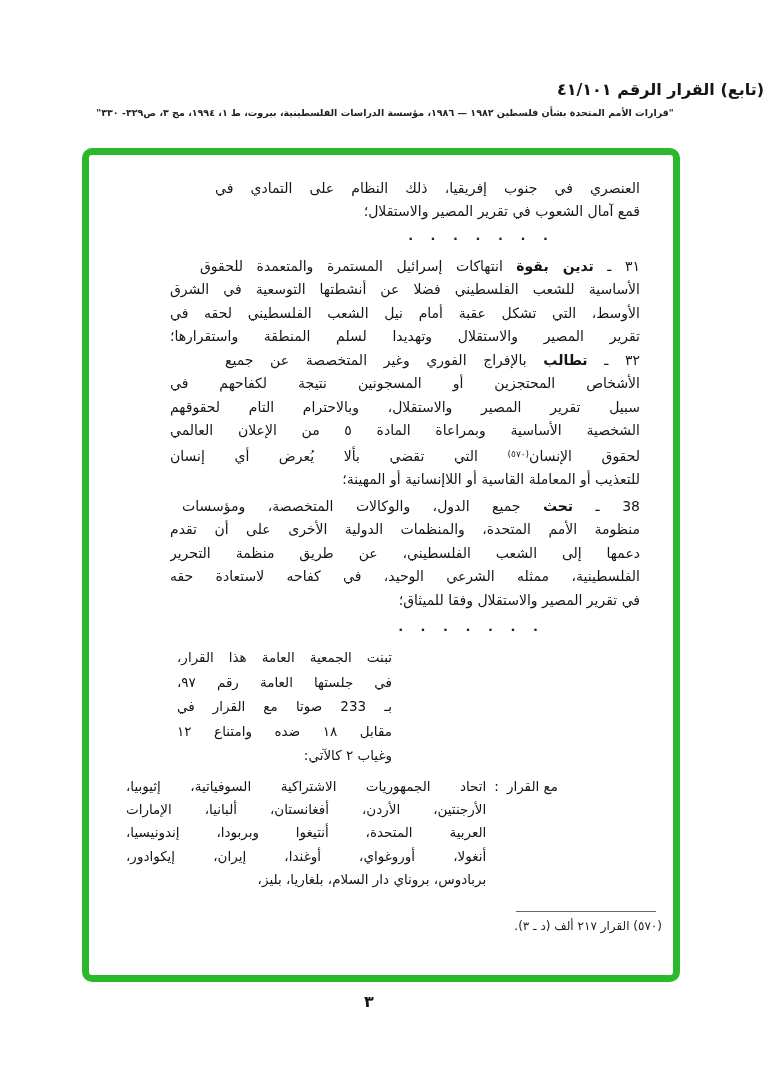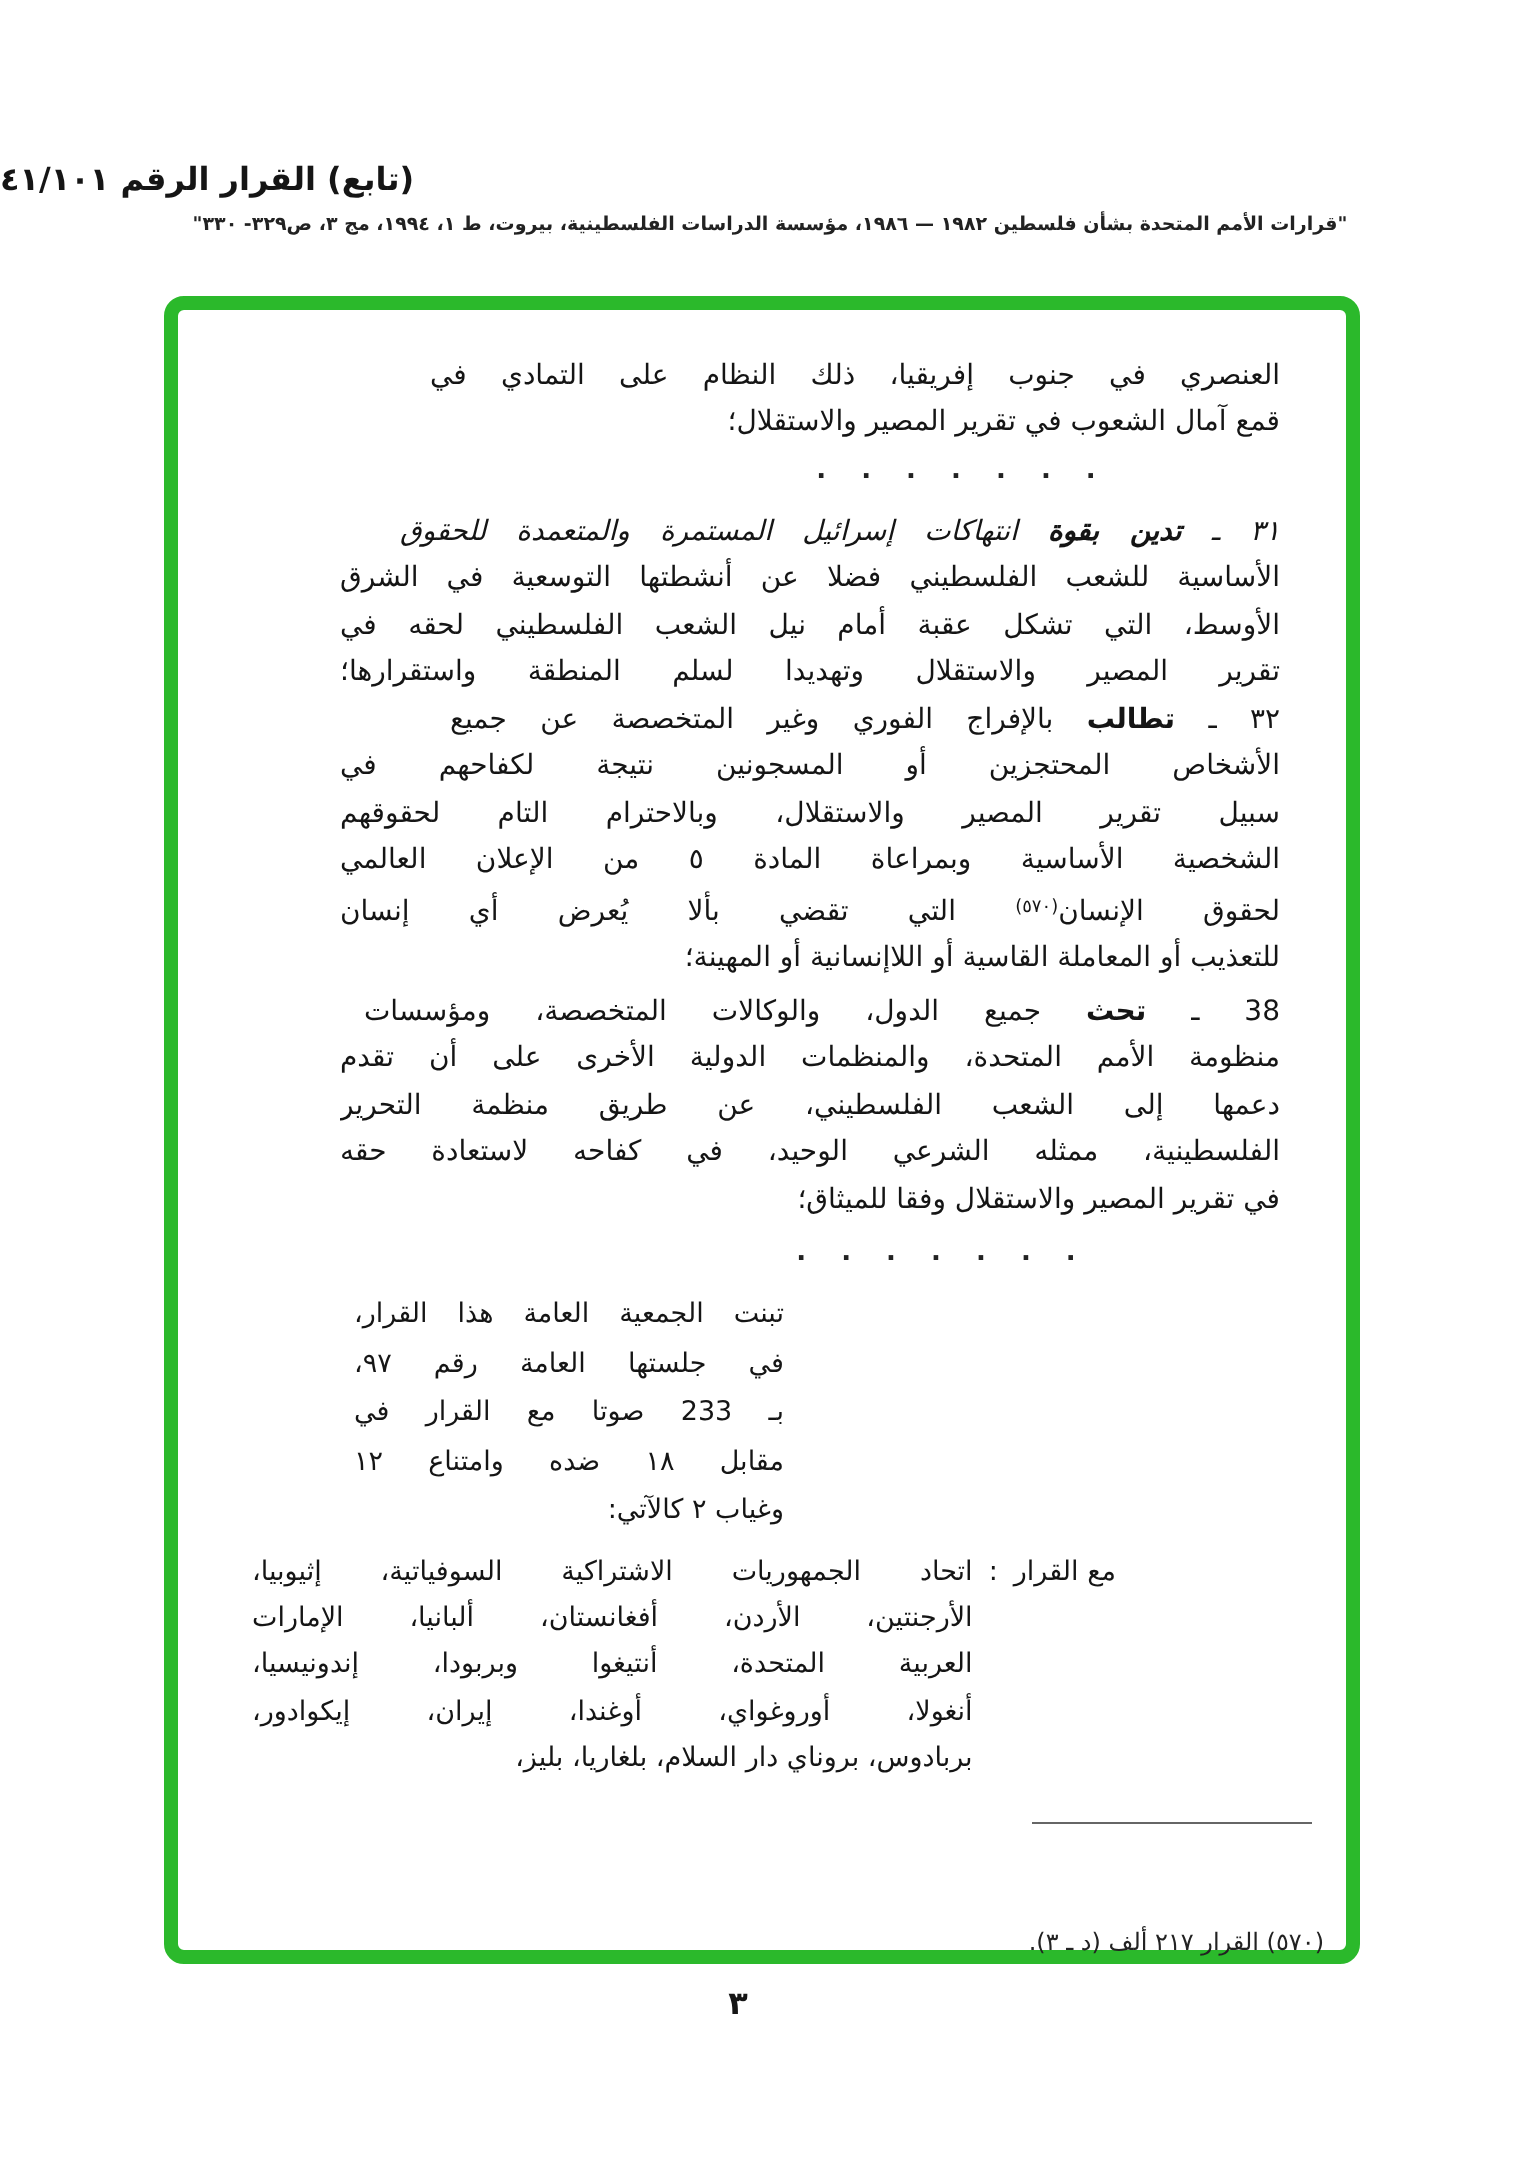--- a/index.html
+++ b/index.html
@@ -2,37 +2,37 @@
 <html lang="ar" dir="rtl"><head>
 <meta charset="utf-8">
 <style>
   html,body{margin:0;padding:0;background:#ffffff;}
   .page{
     position:relative;width:770px;height:1086px;background:#ffffff;
     font-family:"DejaVu Sans",sans-serif;color:#151515;direction:rtl;overflow:hidden;
   }
   
   .doc-title{
-    position:absolute;top:80px;left:0;right:6px;text-align:left;
+    position:absolute;top:80px;left:0;right:6px;text-align:right;
     font-weight:bold;font-size:16px;letter-spacing:.2px;
   }
   .doc-source{
     position:absolute;top:107px;left:0;right:0;text-align:center;
     font-weight:bold;font-size:9.5px;color:#222;
   }
   
   .frame{
     position:absolute;left:82px;top:148px;width:584px;height:820px;
     border:7px solid #2bb92b;border-radius:10px;background:transparent;
   }
   
   .block{position:absolute;right:130px;width:470px;font-size:14px;line-height:23.4px;}
   .jl{text-align:justify;text-align-last:justify;overflow:hidden;}
   .rl{text-align:right;}
-  .pl30{padding-left:30px;font-style:italic;}
+  .pl30{padding-left:30px;}
   .pl45{padding-left:45px;}
   .pl55{padding-left:55px;}
   .pl12{padding-left:12px;}
   b{font-weight:bold;}
   .fnsup{font-size:9px;vertical-align:4px;letter-spacing:0;}
   .dotsline{
     position:absolute;right:130px;width:470px;text-align:center;
     font-size:13px;font-weight:bold;letter-spacing:4px;word-spacing:5px;color:#222;
   }
   .intro{top:177px;}
@@ -52,21 +52,20 @@
   .vote-label{white-space:nowrap;font-size:13.5px;}
   .vote-colon{font-size:13.5px;}
   .vote-list{flex:1;min-width:0;}
   .fn-rule{
     position:absolute;top:911px;right:114px;width:140px;height:0;
     border-top:1.5px solid #666;
   }
   .footnote{
     position:absolute;top:919px;right:108px;font-size:12px;color:#222;
     text-align:left;
-    margin-top:45px;
   }
   .page-number{
     position:absolute;top:992px;left:0;right:32px;text-align:center;
     font-weight:bold;font-size:16px;
   }
 </style>
 </head>
 <body>
 
 <div class="page">

